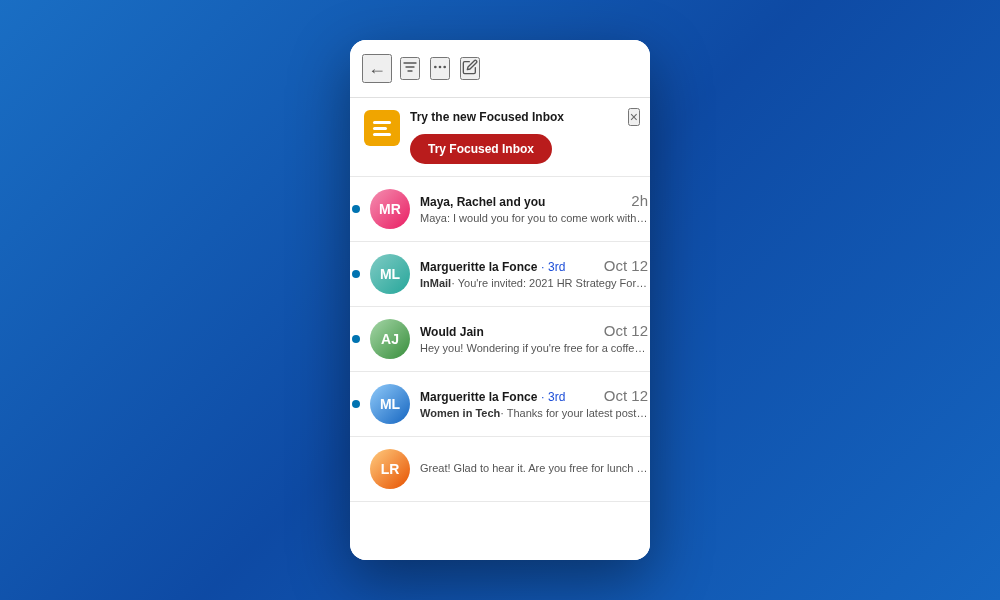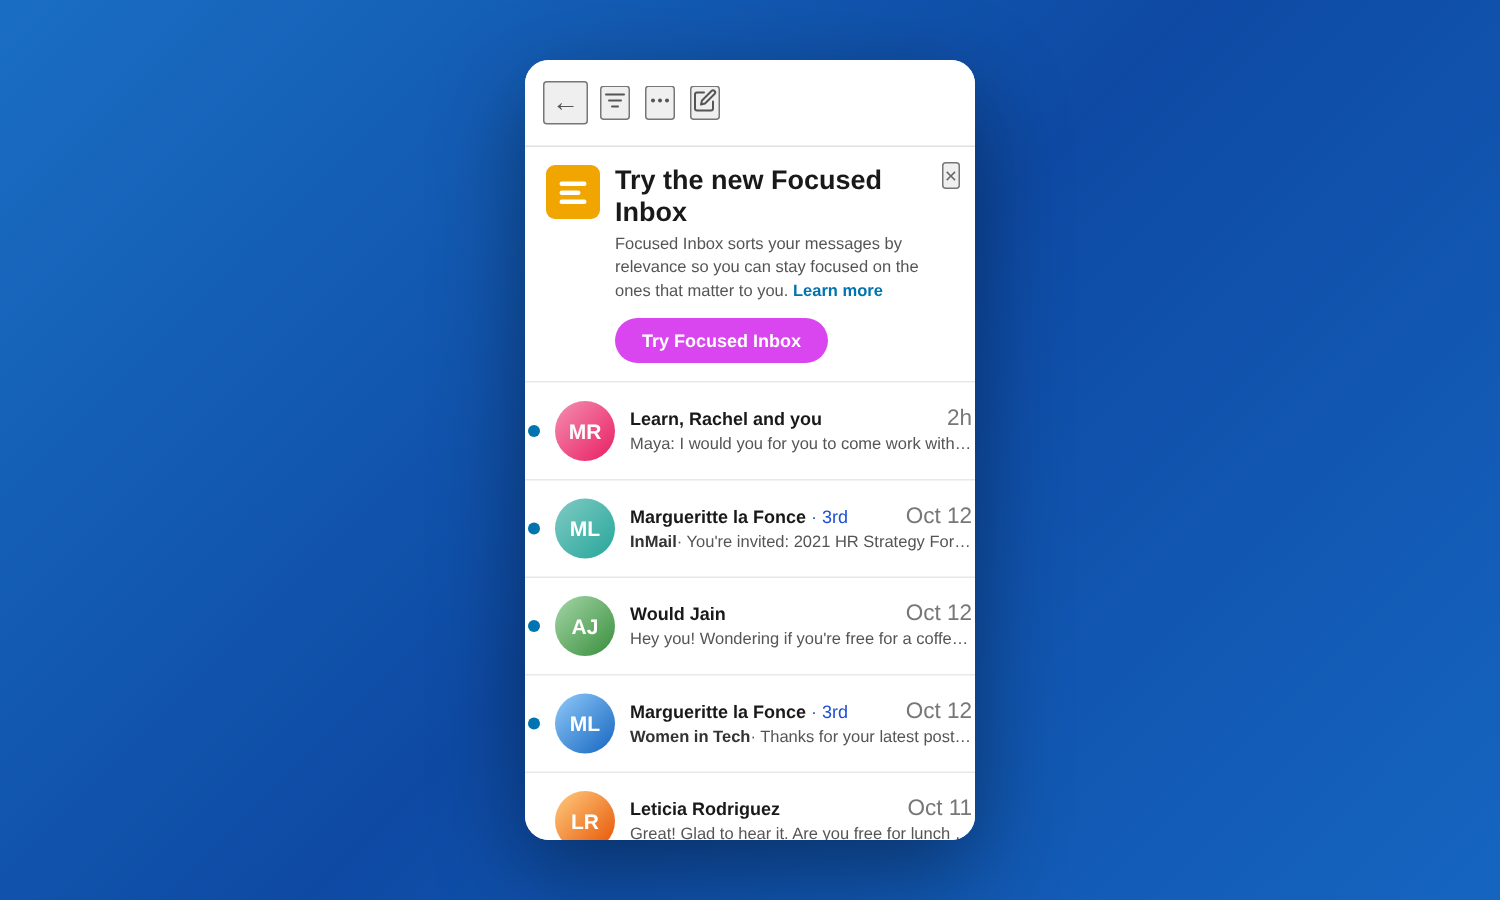--- a/index.html
+++ b/index.html
@@ -131,21 +131,21 @@
     .banner-icon-line {
       background: #fff;
       border-radius: 2px;
     }
 
     .banner-text {
       flex: 1;
     }
 
     .banner-title {
-      font-size: 18px;
+      font-size: 12px;
       font-weight: 700;
       color: #191919;
       margin-bottom: 4px;
       padding-right: 16px;
     }
 
     .banner-desc {
       font-size: 11px;
       color: #555;
       line-height: 1.4;
@@ -155,21 +155,21 @@
       color: #0073b1;
       font-weight: 600;
       cursor: pointer;
     }
 
     .banner-cta {
       margin-top: 10px;
     }
 
     .try-focused-btn {
-      background: #d946ef;
+      background: #b91c1c;
       color: #fff;
       border: none;
       border-radius: 20px;
       padding: 8px 18px;
       font-size: 12px;
       font-weight: 600;
       cursor: pointer;
       display: inline-block;
     }
 
@@ -319,40 +319,36 @@
     <div class="banner-content">
       <div class="banner-icon-box">
         <div class="banner-icon-lines">
           <div class="banner-icon-line" style="width:18px;height:3px;"></div>
           <div class="banner-icon-line" style="width:14px;height:3px;"></div>
           <div class="banner-icon-line" style="width:18px;height:3px;"></div>
         </div>
       </div>
       <div class="banner-text">
         <div class="banner-title">Try the new Focused Inbox</div>
-        <div class="banner-desc">
-          <span>Focused Inbox sorts your messages by relevance so you can stay focused on the ones that matter to you.</span>
-          <span class="banner-learn-more">Learn more</span>
-        </div>
         <div class="banner-cta">
           <button class="try-focused-btn">Try Focused Inbox</button>
         </div>
       </div>
     </div>
   </div>
 
   <div class="message-list">
   <div class="message-item">
         <div class="unread-dot"></div>
         <div class="avatar-group avatar-1">
           <span class="avatar-initials">MR</span>
         </div>
         <div class="msg-content">
           <div class="msg-top-row">
-            <div class="msg-sender">Learn, Rachel and you</div>
+            <div class="msg-sender">Maya, Rachel and you</div>
             <div class="msg-time">2h</div>
           </div>
           <div class="msg-preview">Maya: I would you for you to come work with us. What about you Tobi...</div>
         </div>
       </div>
       <div class="message-item">
         <div class="unread-dot"></div>
         <div class="avatar-group avatar-2">
           <span class="avatar-initials">ML</span>
         </div>
@@ -389,22 +385,18 @@
           </div>
           <div class="msg-preview"><span class="msg-preview-label">Women in Tech</span>· Thanks for your latest post! It was great seeing you...</div>
         </div>
       </div>
       <div class="message-item">
         <div class="no-dot"></div>
         <div class="avatar-group avatar-5">
           <span class="avatar-initials">LR</span>
         </div>
         <div class="msg-content">
-          <div class="msg-top-row">
-            <div class="msg-sender">Leticia Rodriguez</div>
-            <div class="msg-time">Oct 11</div>
-          </div>
           <div class="msg-preview">Great! Glad to hear it. Are you free for lunch sometime soon? I have a few</div>
         </div>
       </div>
     </div>
 
 </div>
 
 </body></html>

